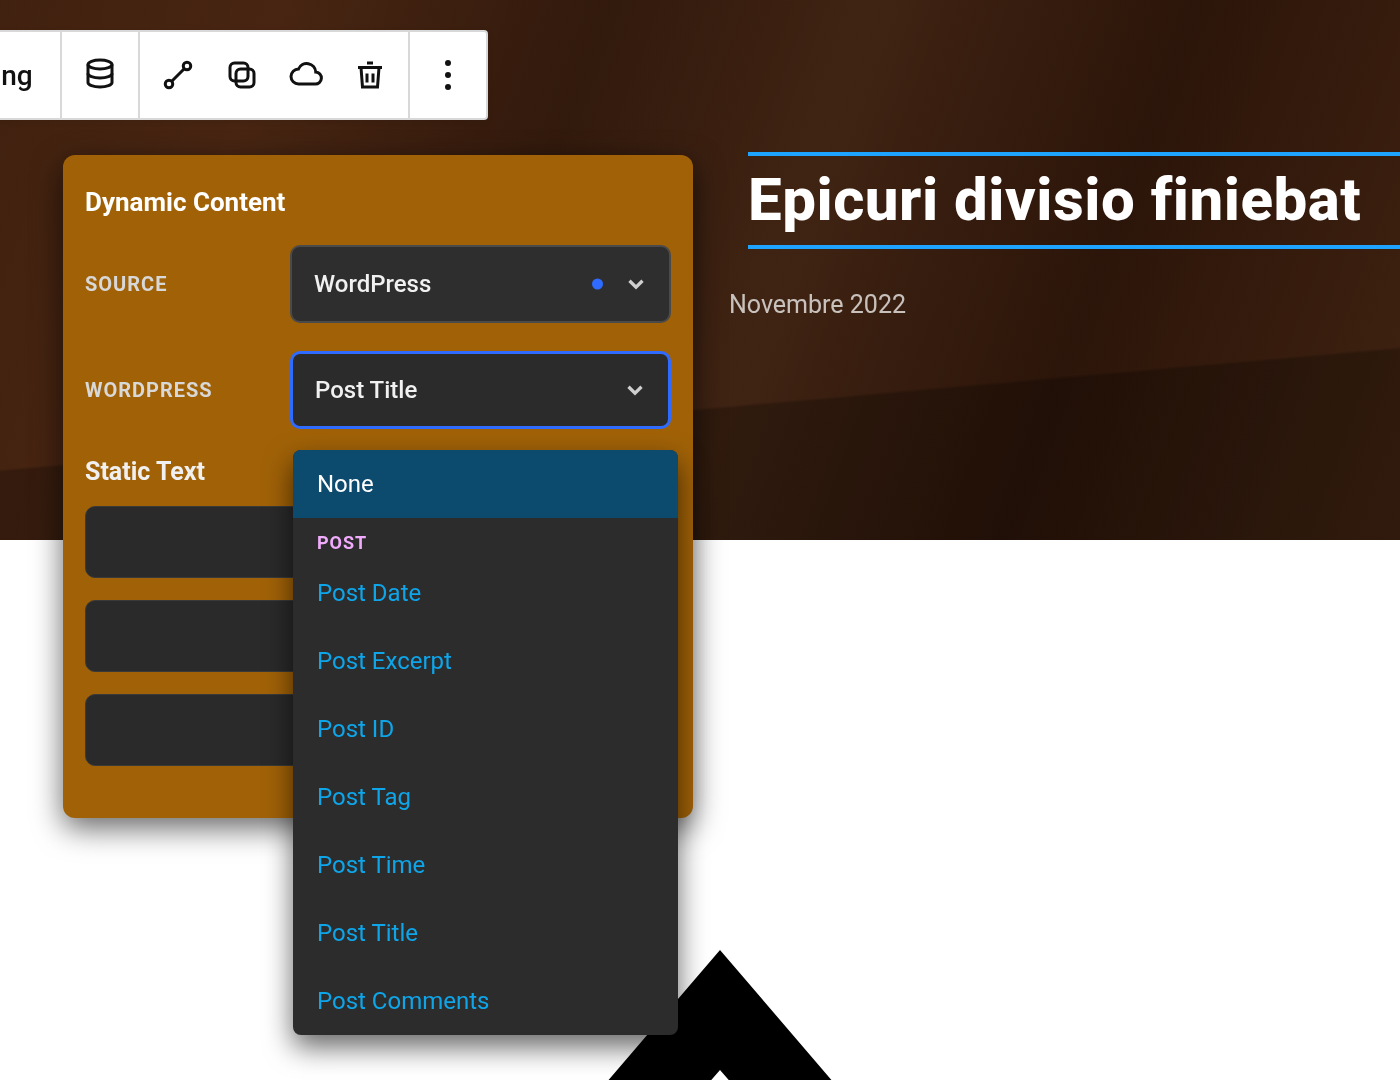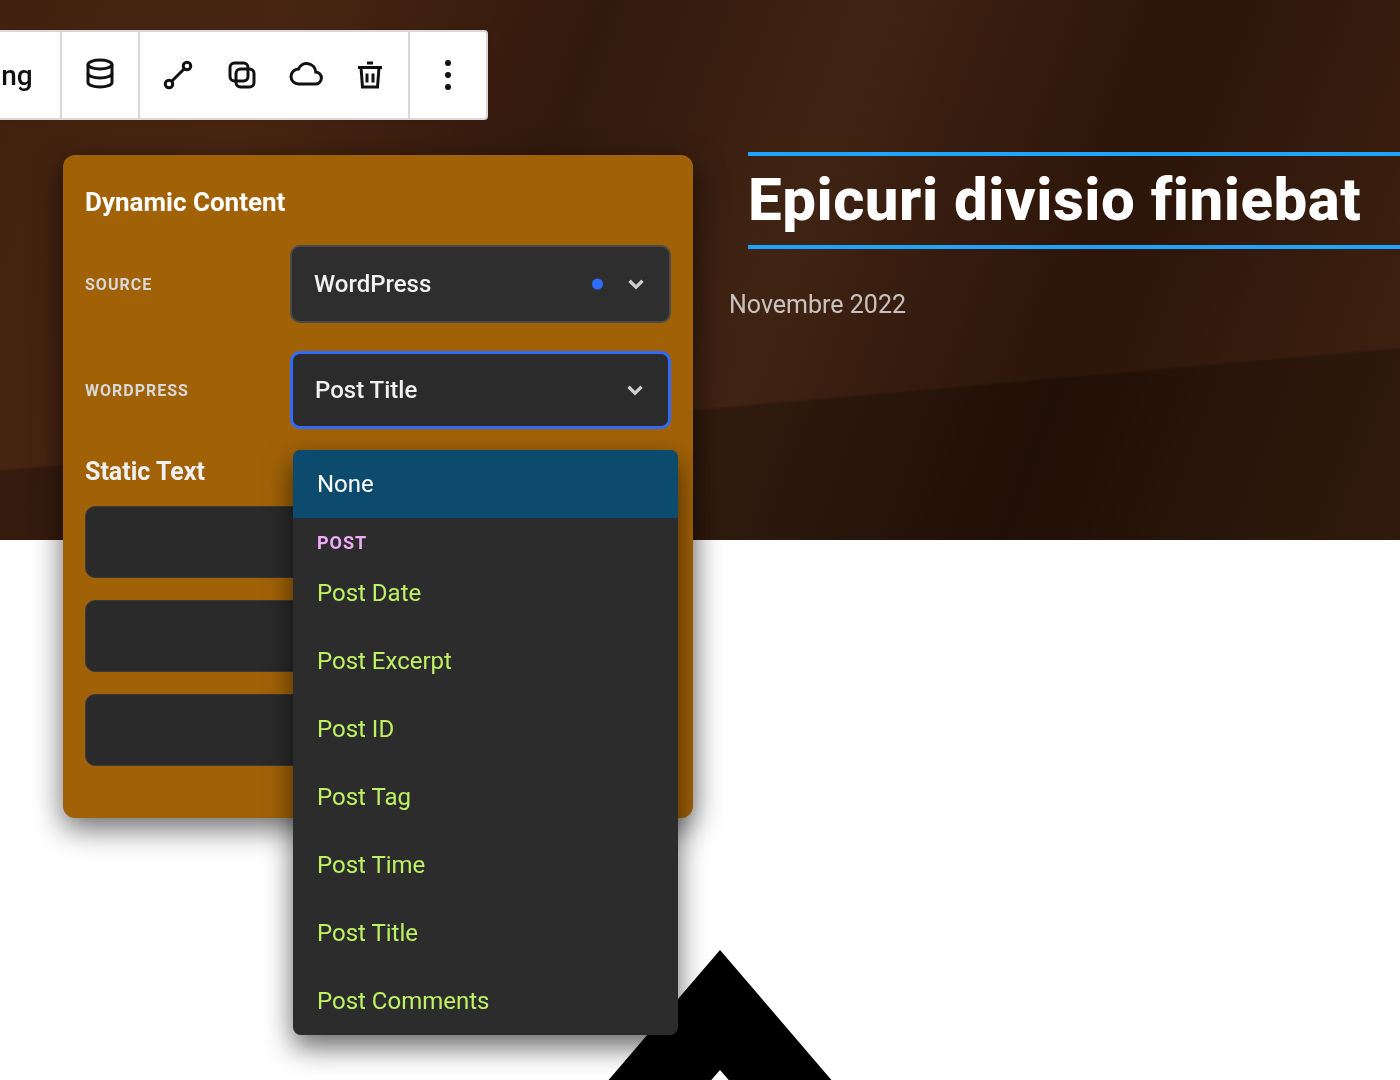--- a/index.html
+++ b/index.html
@@ -103,21 +103,21 @@
     font-weight: 700;
     margin-bottom: 28px;
   }
   .panel-row {
     display: flex;
     align-items: center;
     margin-bottom: 28px;
   }
   .panel-row .row-label {
     width: 205px;
-    font-size: 16px;
+    font-size: 20px;
     font-weight: 700;
     letter-spacing: 1px;
     color: #d8d8d8;
     text-transform: uppercase;
   }
   .select {
     flex: 1;
     height: 78px;
     background: #2e2e2e;
     border: 2px solid #4a4a4a;
@@ -174,21 +174,21 @@
     width: 385px;
     background: #2c2c2c;
     border-radius: 8px;
     overflow: hidden;
     box-shadow: 0 12px 28px rgba(0,0,0,0.6);
     z-index: 10;
   }
   .dropdown .opt {
     padding: 20px 24px;
     font-size: 24px;
-    color: #bef264;
+    color: #0ea5e9;
     cursor: pointer;
   }
   .dropdown .opt.selected { background: #0c4a6e; color: #ffffff; }
   .dropdown .group-label {
     padding: 14px 24px 6px 24px;
     font-size: 18px;
     font-weight: 700;
     letter-spacing: 1px;
     color: #f0abfc;
   }

